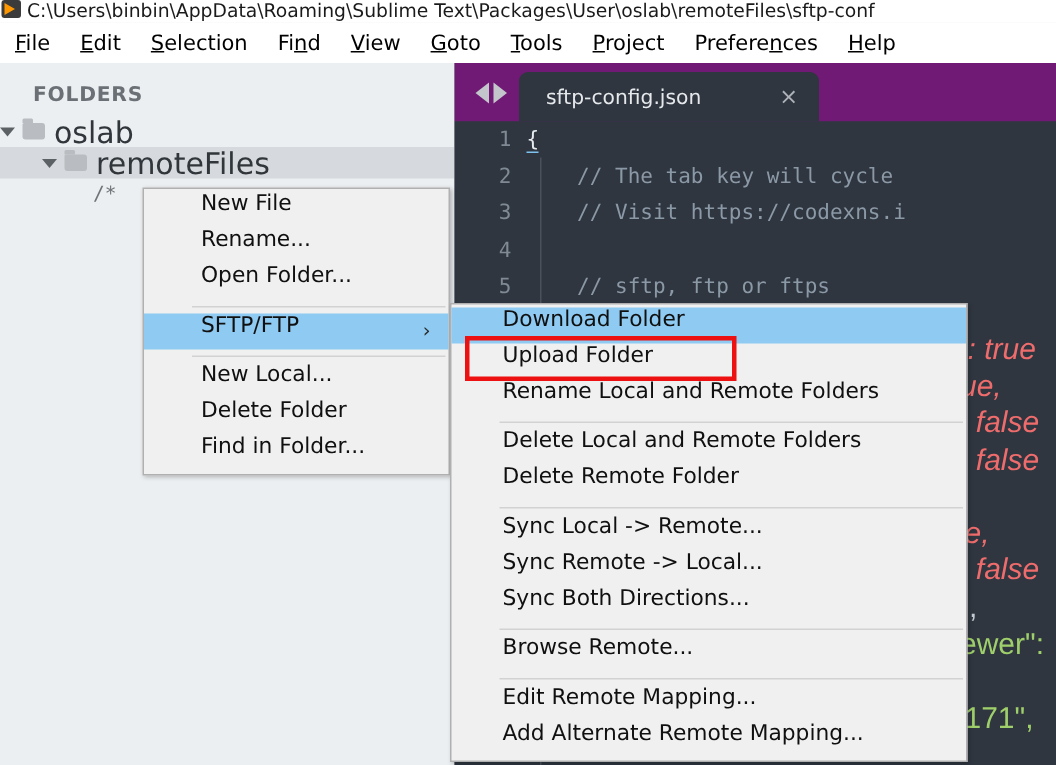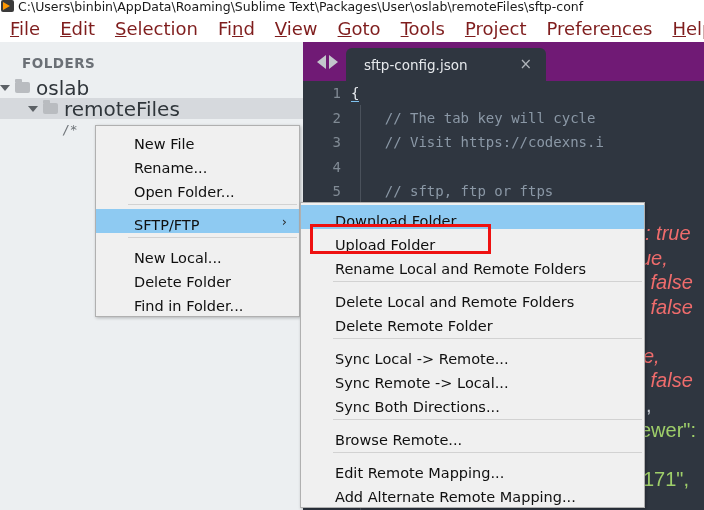--- a/index.html
+++ b/index.html
@@ -42,21 +42,21 @@
   }
 
   
   .menubar {
     position: absolute; left: 0; top: 15px; width: 704px; height: 27px;
     background: #ffffff;
     display: flex; align-items: center;
     padding-left: 10px;
   }
   .menubar-item {
-    font-size: 18px; color: #7f1d1d;
+    font-size: 14px; color: #000000;
     padding: 2px 11px 2px 0px;
     margin-right: 9px;
     cursor: default;
     white-space: nowrap;
   }
   .menubar-item u { text-decoration: underline; }
 
   
   .sidebar {
     position: absolute; left: 0; top: 42px; width: 303px; height: 468px;
@@ -182,21 +182,21 @@
   .menu {
     position: absolute;
     background: #f0f0f0;
     border: 1px solid #b0b0b0;
     box-shadow: 1px 1px 3px rgba(0,0,0,0.25);
     padding: 2px 0;
     z-index: 40;
   }
   .menu-item {
     height: 24px;
-    display: flex; align-items: flex-end;
+    display: flex; align-items: flex-start;
     padding-left: 40px; padding-right: 18px;
     font-size: 14.5px; color: #101010;
     white-space: nowrap;
     position: relative;
   }
   .menu-item.hl { background: #8ecaf2; }
   .menu-sep {
     height: 1px; background: #d2d2d2;
     margin: 4px 2px 4px 32px;
   }

